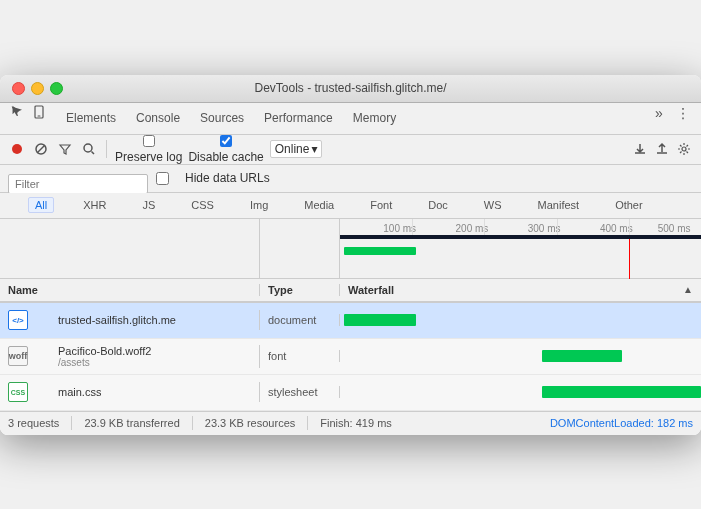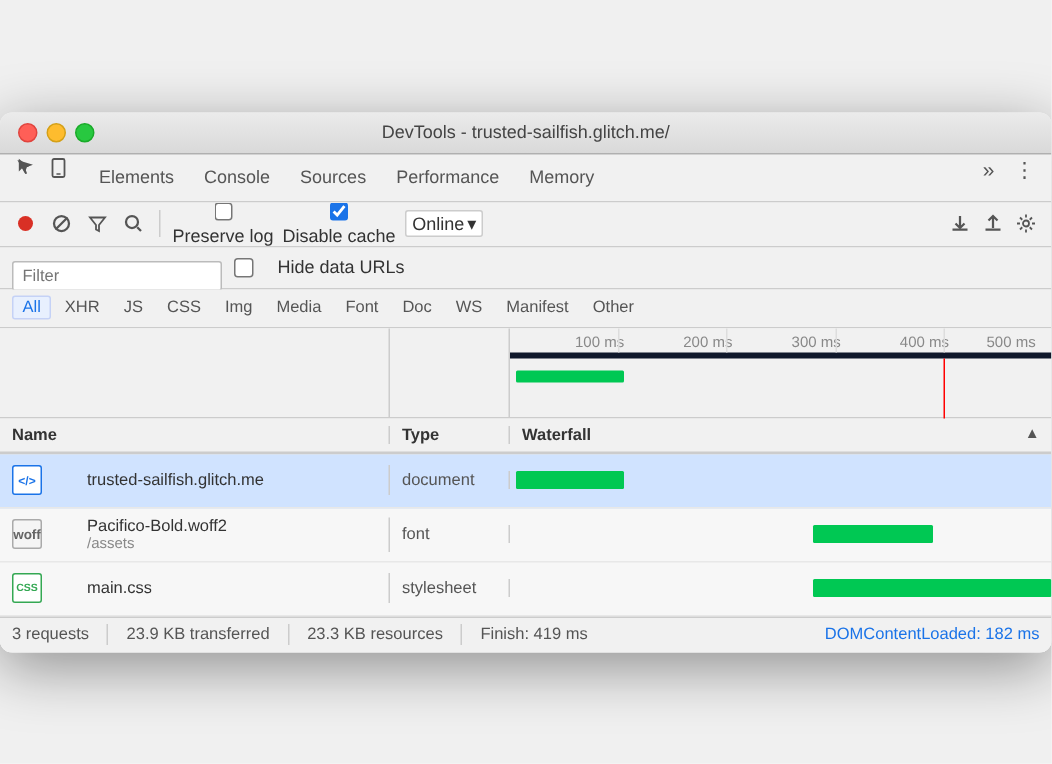--- a/index.html
+++ b/index.html
@@ -216,20 +216,21 @@
       gap: 2px;
       height: 26px;
     }
     .type-btn {
       padding: 1px 6px;
       font-size: 11px;
       cursor: pointer;
       border-radius: 2px;
       color: #555;
       border: 1px solid transparent;
+      margin-left: 20px;
     }
     .type-btn.active {
       background: #e8f0fe;
       color: #1a73e8;
       border-color: #c5d2f6;
     }
     .ruler-tick {
       position: absolute;
       font-size: 10px;
       color: #888;

